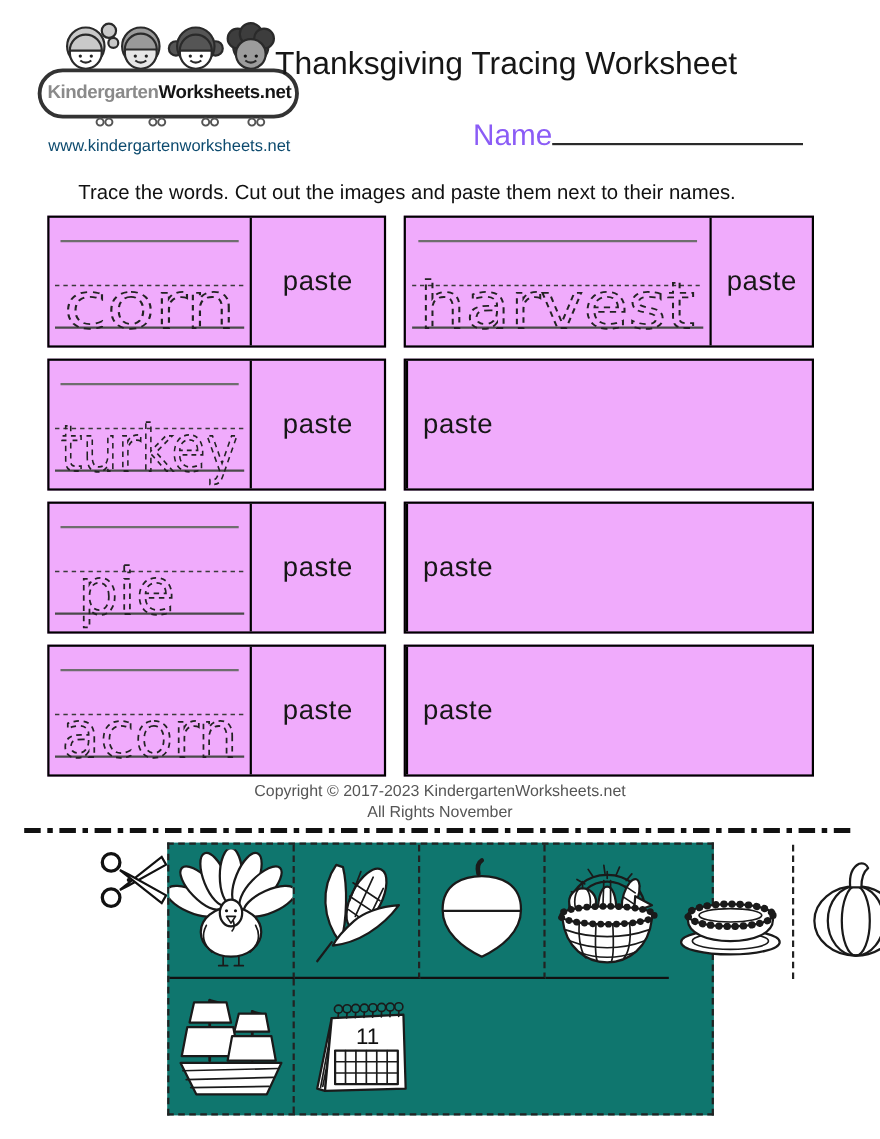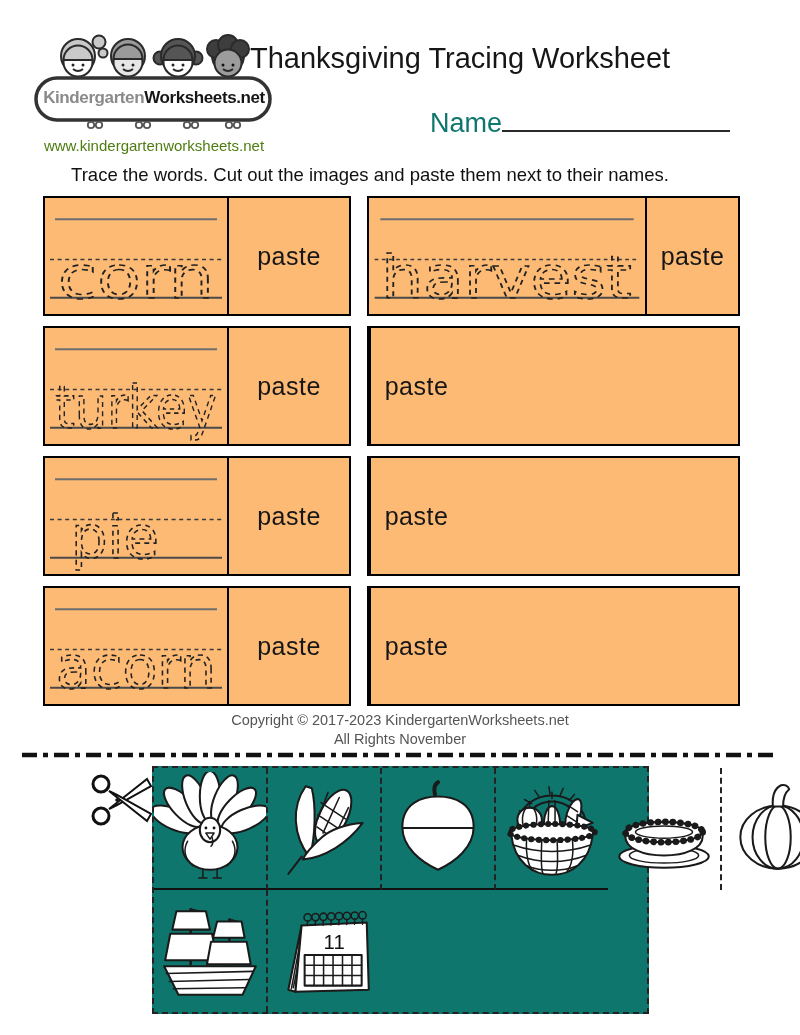--- a/index.html
+++ b/index.html
@@ -1,41 +1,41 @@
 <!DOCTYPE html>
 <html><head>
 <meta charset="utf-8">
 <style>
   html,body{margin:0;padding:0;background:#fff;}
   #page{position:relative;width:800px;height:1035px;background:#fff;overflow:hidden;
         font-family:"Liberation Sans",sans-serif;color:#1a1a1a;}
 
   
-  .logo{position:absolute;left:33px;top:22px;width:242px;}
+  .logo{position:absolute;left:33px;top:8px;width:242px;}
   .logo-text{position:absolute;left:0;top:66px;width:242px;text-align:center;
              font-weight:bold;font-size:17px;letter-spacing:-0.4px;white-space:nowrap;}
   .logo-text .part1{color:#8a8a8a;}
   .logo-text .part2{color:#151515;}
-  .site-url{margin-top:1px;text-align:center;font-size:15px;color:#4d7c0f;}
+  .site-url{margin-top:1px;text-align:center;font-size:15px;color:#0c4a6e;}
 
   
   .title{position:absolute;left:250px;top:42px;width:490px;
          font-size:29px;font-weight:400;color:#161616;letter-spacing:0px;}
-  .name-row{position:absolute;left:430px;top:104px;font-size:27px;color:#0f766e;}
+  .name-row{position:absolute;left:430px;top:104px;font-size:27px;color:#8b5cf6;}
   .name-line{display:inline-block;width:228px;border-bottom:2px solid #2a2a2a;height:26px;}
 
   .instruction{position:absolute;left:0;top:164px;width:740px;text-align:center;
                font-size:18.5px;color:#111;}
 
   
   .trace-grid{position:absolute;left:43px;top:196px;display:flex;gap:16px;}
   .trace-col-left{width:308px;}
   .trace-col-right{width:373px;}
   .word-box{height:120px;margin-bottom:10px;border:2.5px solid #000;box-sizing:border-box;
-            display:flex;background:#fdba74;}
+            display:flex;background:#f0abfc;}
   .word-area{flex:1;position:relative;}
   .paste-area{border-left:2.5px solid #000;display:flex;align-items:center;justify-content:center;
               font-size:25px;color:#161616;letter-spacing:0.5px;}
   .trace-col-left  .paste-area{width:120px;}
   .trace-col-right .paste-area{width:91px;}
   .trace-svg{display:block;width:100%;height:100%;}
   .gl-top{stroke:#6e6e6e;stroke-width:2;}
   .gl-mid{stroke:#3a3a3a;stroke-width:1.4;stroke-dasharray:4 3.6;}
   .gl-base{stroke:#4a4a4a;stroke-width:2;}
   .trace-word{font-family:"DejaVu Sans",sans-serif;font-size:58px;fill:none;stroke:#222;

